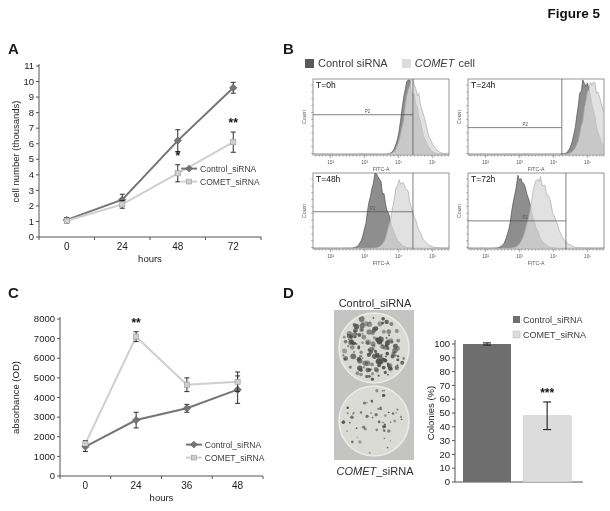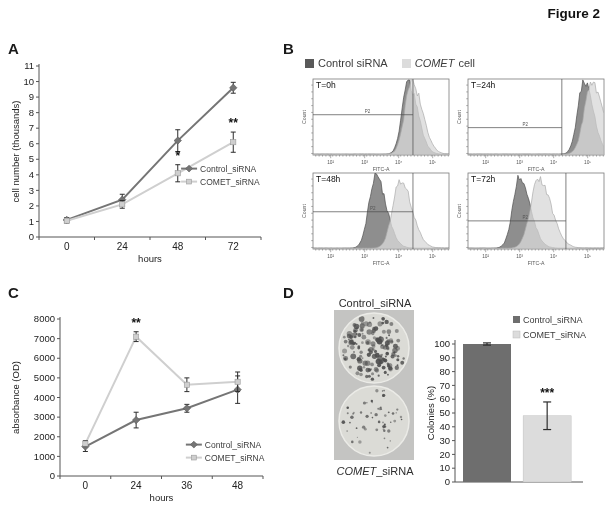--- a/index.html
+++ b/index.html
@@ -12,21 +12,21 @@
   .legend-item{display:flex;align-items:center;gap:4px;}
   .legend-sq{width:9px;height:9px;display:inline-block;}
   .plate-label{width:90px;text-align:center;font-size:11px;color:#2e2e2e;line-height:14px;white-space:nowrap;}
   svg text{font-family:"Liberation Sans",sans-serif;}
 </style>
 </head>
 <body>
 
 <div class="fig">
 
-  <div class="fig-title">Figure 2</div>
+  <div class="fig-title">Figure 5</div>
 
   <div class="panel-label" style="left:8px;top:40px">A</div>
   <div class="panel-label" style="left:283px;top:40px">B</div>
   <div class="panel-label" style="left:8px;top:284px">C</div>
   <div class="panel-label" style="left:283px;top:284px">D</div>
 
   <svg id="chartA" class="abs" style="left:6px;top:58px" width="264" height="210">
       <g stroke="#555555" stroke-width="1">
         <line x1="33" y1="6" x2="33" y2="179"></line>
         <line x1="33" y1="179" x2="255" y2="179"></line>

